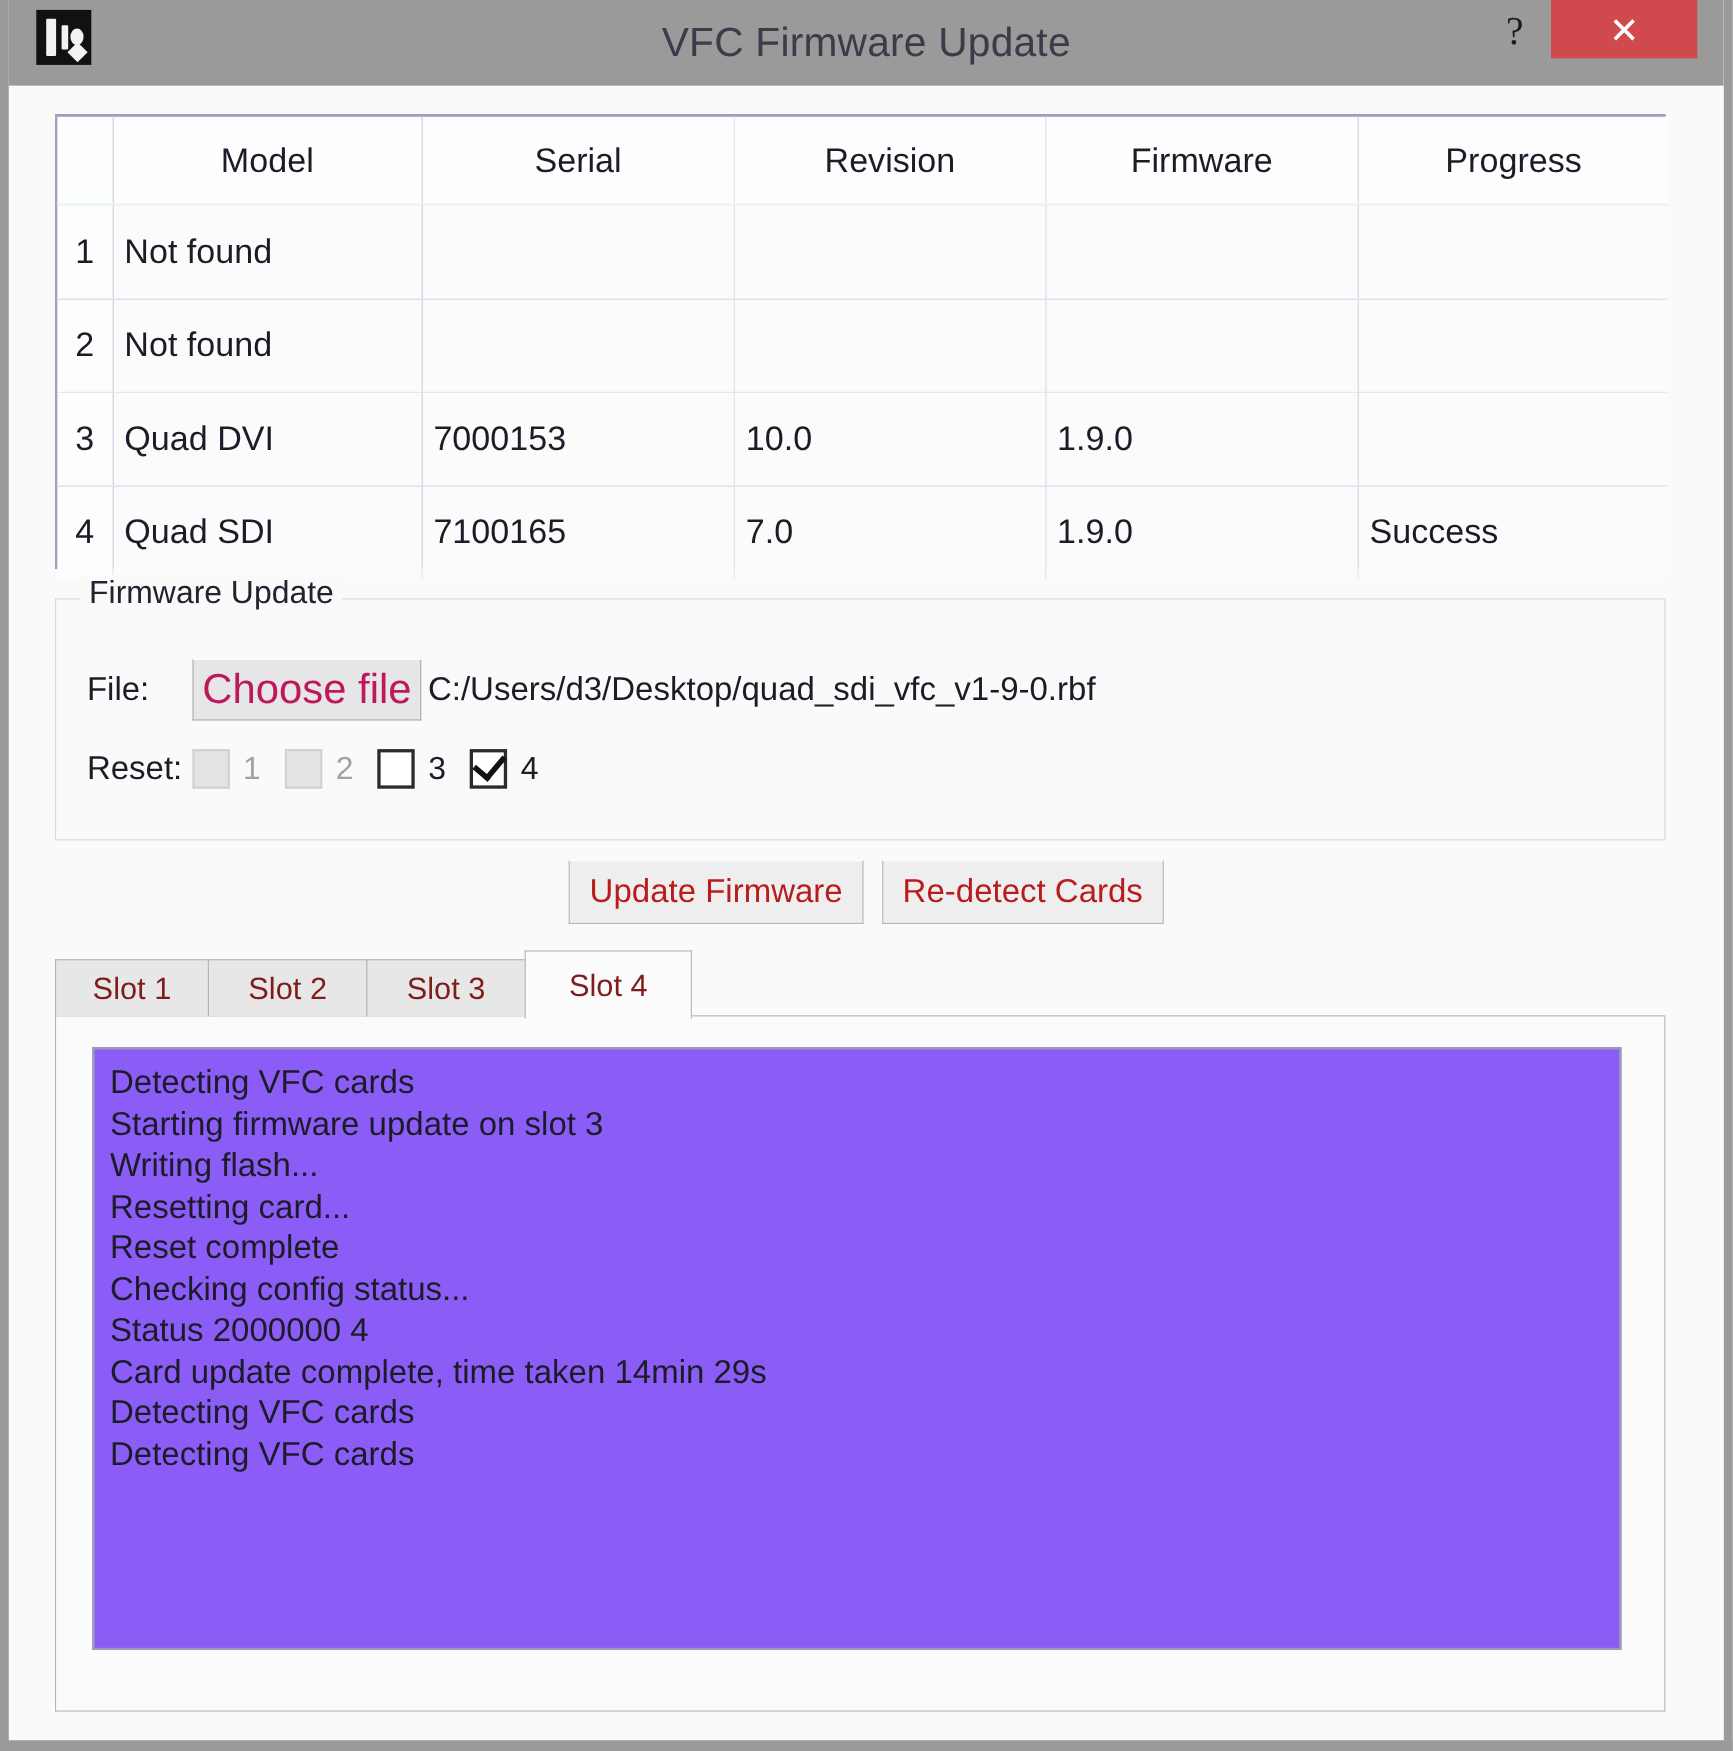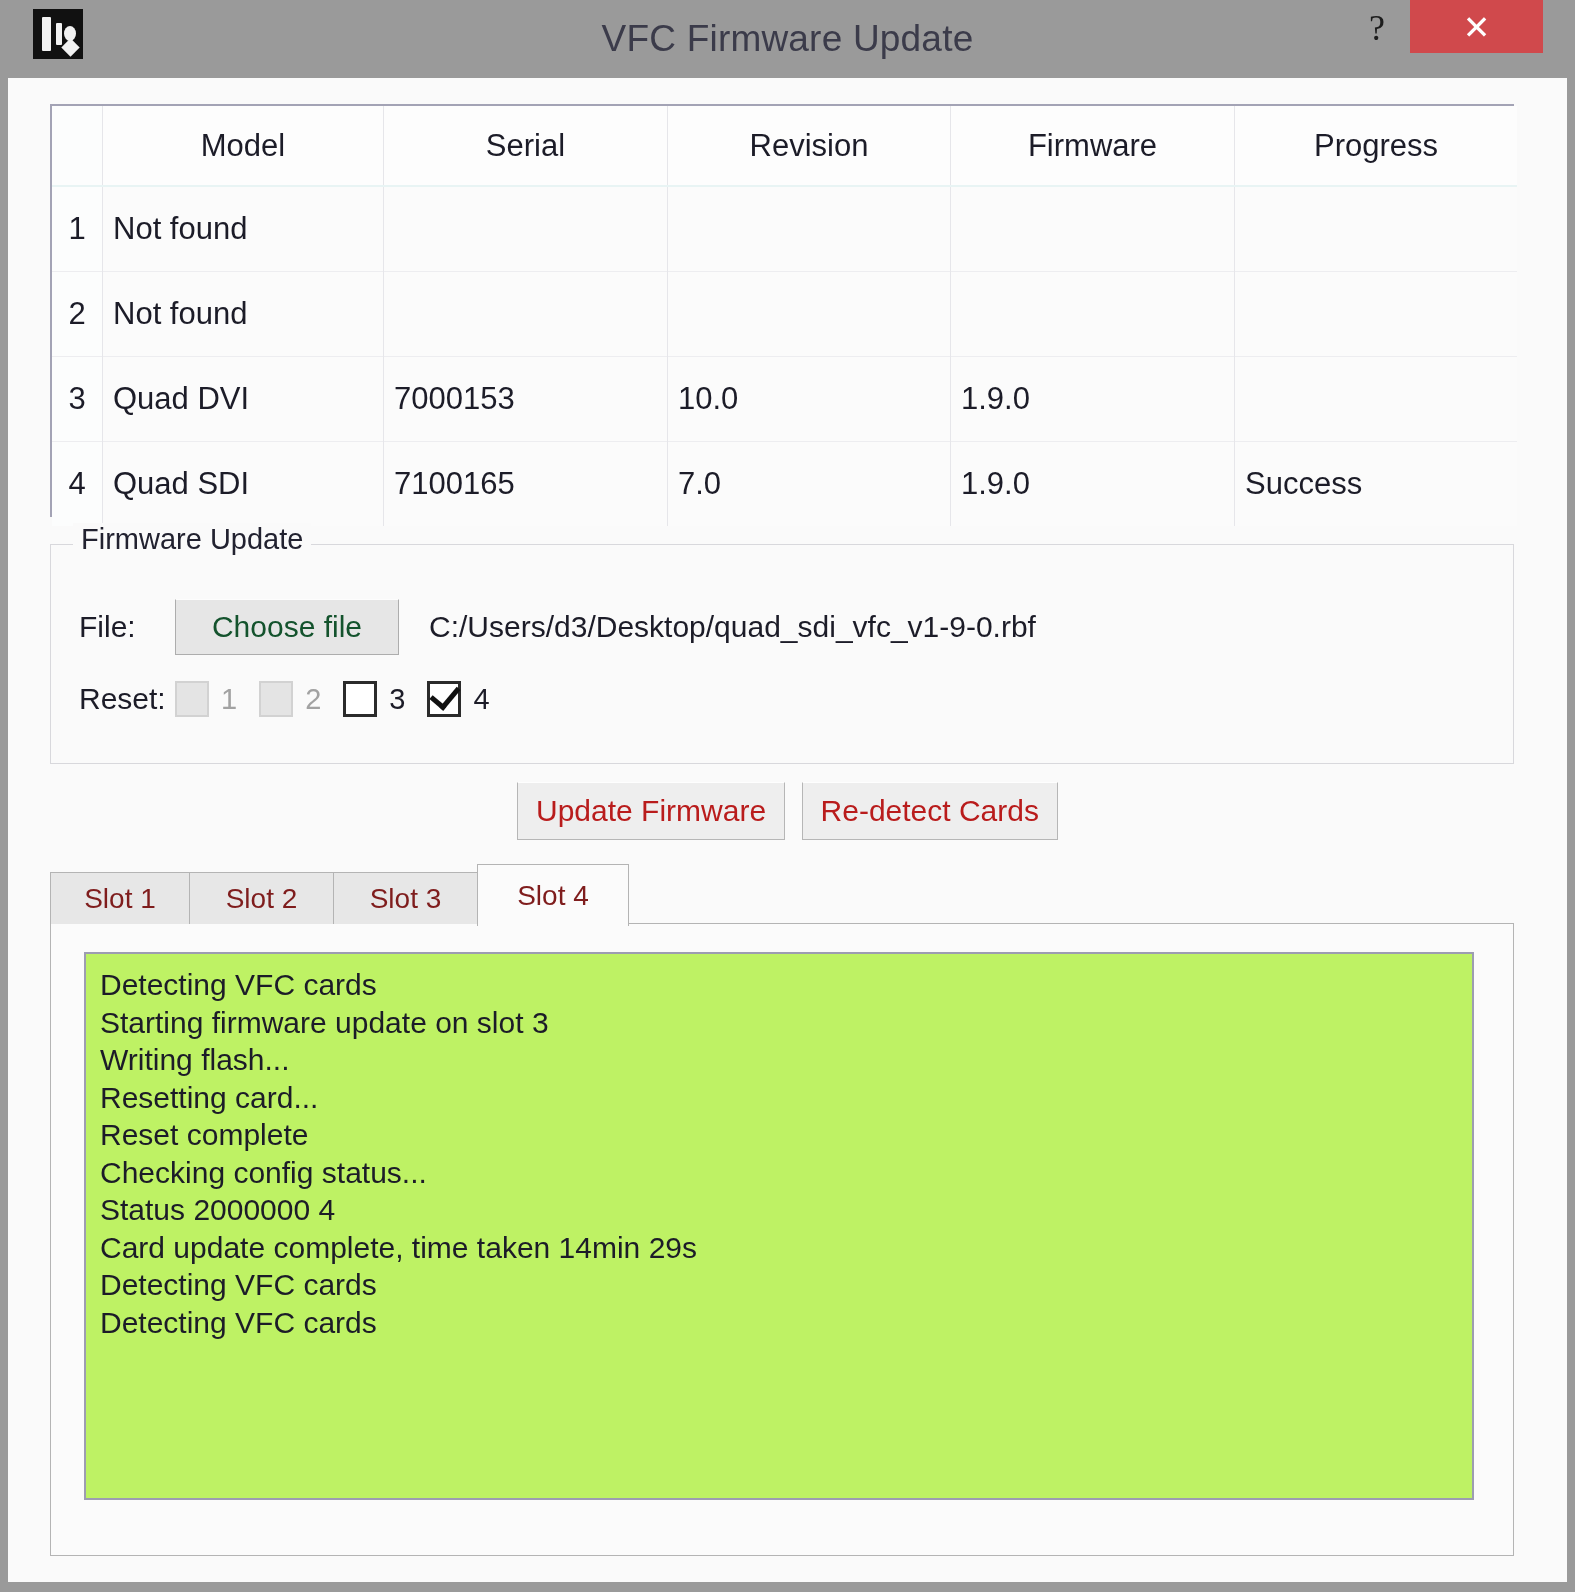--- a/index.html
+++ b/index.html
@@ -207,33 +207,33 @@
     height: 60px;
     display: flex;
     align-items: center;
   }
   #file-label {
     font-size: 30px;
     color: #1c1c28;
     width: 96px;
   }
   #choose-file-button {
-    width: 224px;
+    width: 208px;
     height: 56px;
     background: #e6e6e6;
     border: 1px solid #adadad;
     border-top-color: #fdfdfd;
-    font-size: 30px;
-    color: #14532d;
+    font-size: 38px;
+    color: #be185d;
     font-family: "Liberation Sans", sans-serif;
     cursor: default;
     padding: 0;
   }
   #file-path {
-    margin-left: 30px;
+    margin-left: 6px;
     font-size: 30px;
     color: #1c1c28;
     white-space: nowrap;
   }
   #slots-row {
     position: absolute;
     left: 28px;
     top: 128px;
     height: 52px;
     display: flex;
@@ -352,21 +352,21 @@
     z-index: 2;
   }
   #log-box {
     position: absolute;
     left: 33px;
     top: 28px;
     width: 1390px;
     height: 548px;
     box-sizing: border-box;
     border: 2px solid #9d9db1;
-    background: #bef264;
+    background: #8b5cf6;
     overflow: hidden;
     padding: 12px 14px;
   }
   .log-line {
     font-size: 30px;
     line-height: 37.5px;
     color: #1c1c28;
     white-space: pre;
   }
 </style>

